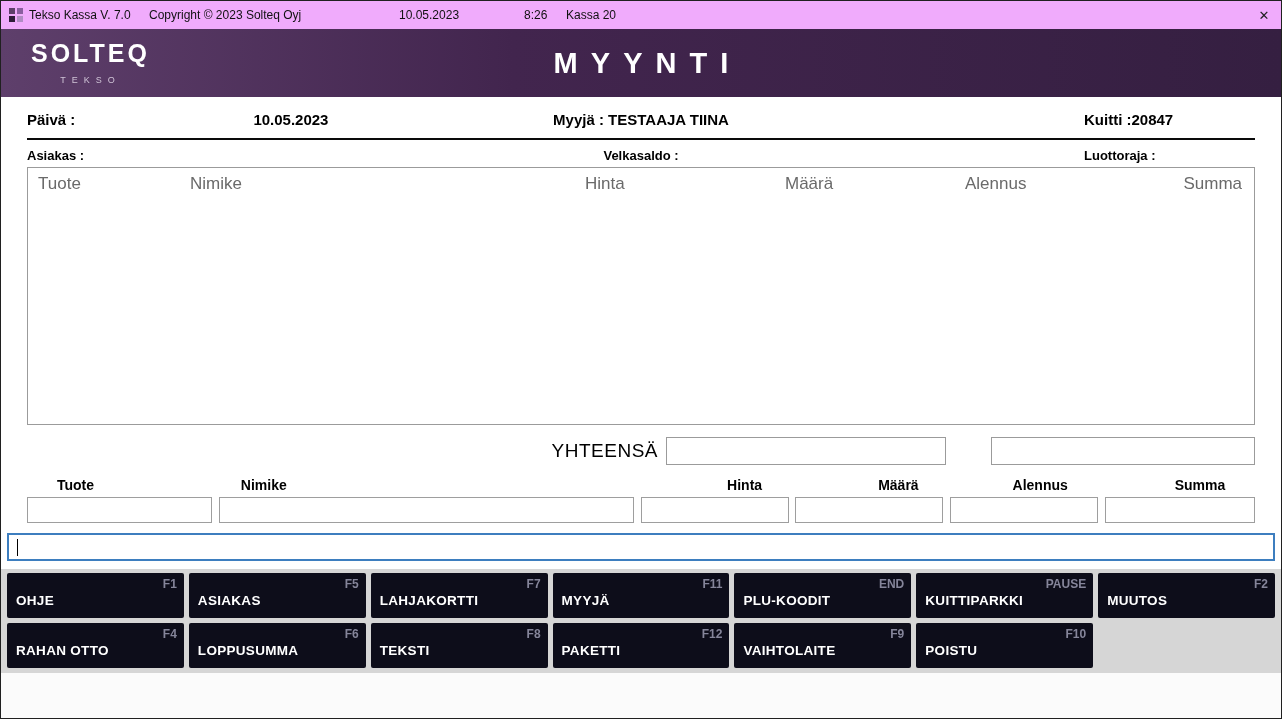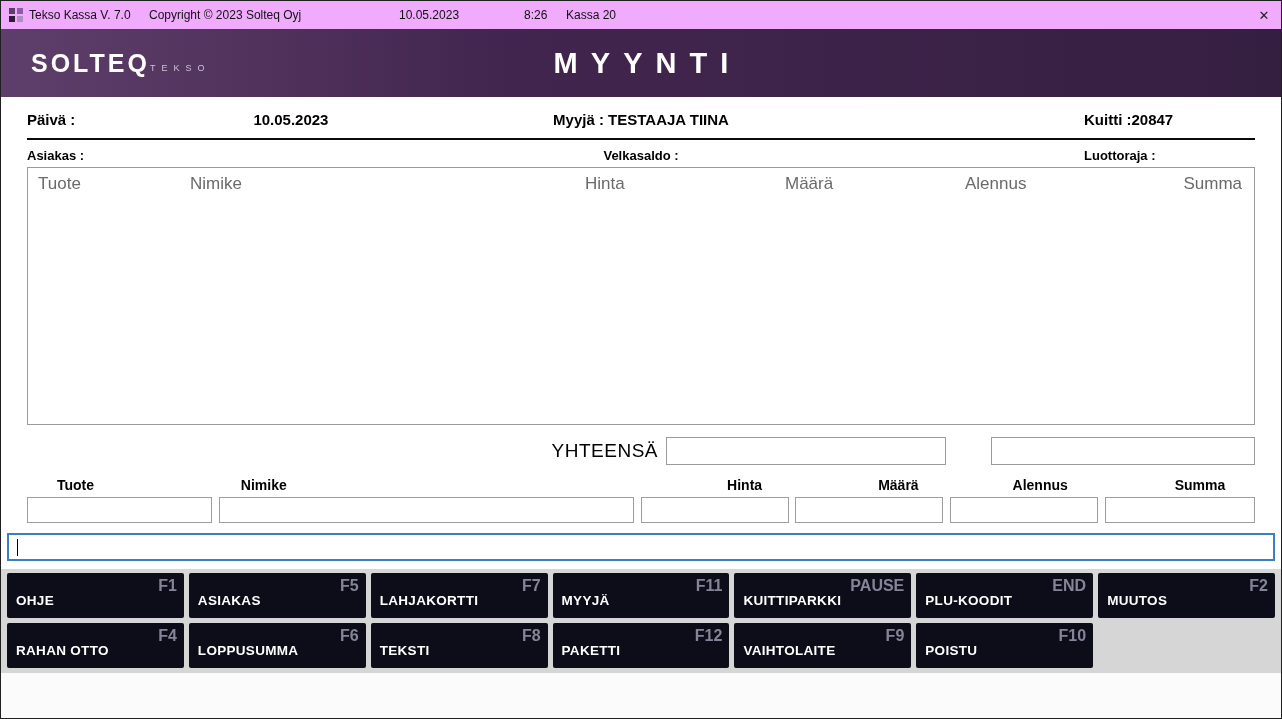--- a/index.html
+++ b/index.html
@@ -38,21 +38,21 @@
   }
 
   
   .header {
     position: relative;
     flex: 0 0 68px;
     background: linear-gradient(90deg, #5e3f6b 0%, #42254e 40%, #351f41 100%);
     color: #fff;
     display: flex; align-items: center;
   }
-  .logo-block { margin-left: 30px; display: flex; align-items: center; }
+  .logo-block { margin-left: 30px; display: flex; flex-direction: column; align-items: center; }
   .logo-main { font-size: 25px; font-weight: bold; letter-spacing: 3px; line-height: 1; }
   .logo-sub  { font-size: 9px; letter-spacing: 6px; color: #cfc3d6; margin-top: 9px; text-align: right; }
   .page-title {
     position: absolute; left: 50%; top: 50%;
     transform: translate(-50%, -50%);
     font-size: 29px; font-weight: bold; letter-spacing: 0.45em;
     padding-left: 0.45em; white-space: nowrap;
   }
   .header-right { margin-left: auto; margin-right: 22px; text-align: right; }
   .store-name { font-size: 14px; font-weight: bold; letter-spacing: 0.5px; }
@@ -134,21 +134,21 @@
   .fnbtn {
     position: relative;
     height: 45px;
     background: #0d0d1a;
     color: #fff;
     border-radius: 2px;
     cursor: pointer;
   }
   .fnbtn .fn-key {
     position: absolute; top: 4px; right: 7px;
-    font-size: 16px; font-weight: bold; color: #85859a;
+    font-size: 12px; font-weight: bold; color: #85859a;
   }
   .fnbtn .fn-label {
     position: absolute; left: 9px; bottom: 10px;
     font-size: 13.5px; font-weight: bold; letter-spacing: 0.3px;
     white-space: nowrap;
   }
 
   .bottom-strip { flex: 1 1 auto; background: #fbfbfb; }
 </style>
 </head>
@@ -273,27 +273,27 @@
     </div>
     <div class="fnbtn">
       <span class="fn-key">F7</span>
       <span class="fn-label">LAHJAKORTTI</span>
     </div>
     <div class="fnbtn">
       <span class="fn-key">F11</span>
       <span class="fn-label">MYYJÄ</span>
     </div>
     <div class="fnbtn">
+      <span class="fn-key">END</span>
+      <span class="fn-label">PLU-KOODIT</span>
+    </div>
+    <div class="fnbtn">
       <span class="fn-key">PAUSE</span>
       <span class="fn-label">KUITTIPARKKI</span>
     </div>
-    <div class="fnbtn">
-      <span class="fn-key">END</span>
-      <span class="fn-label">PLU-KOODIT</span>
-    </div>
 
     <div class="fnbtn">
       <span class="fn-key">F2</span>
       <span class="fn-label">MUUTOS</span>
     </div>
     <div class="fnbtn">
       <span class="fn-key">F4</span>
       <span class="fn-label">RAHAN OTTO</span>
     </div>
     <div class="fnbtn">

